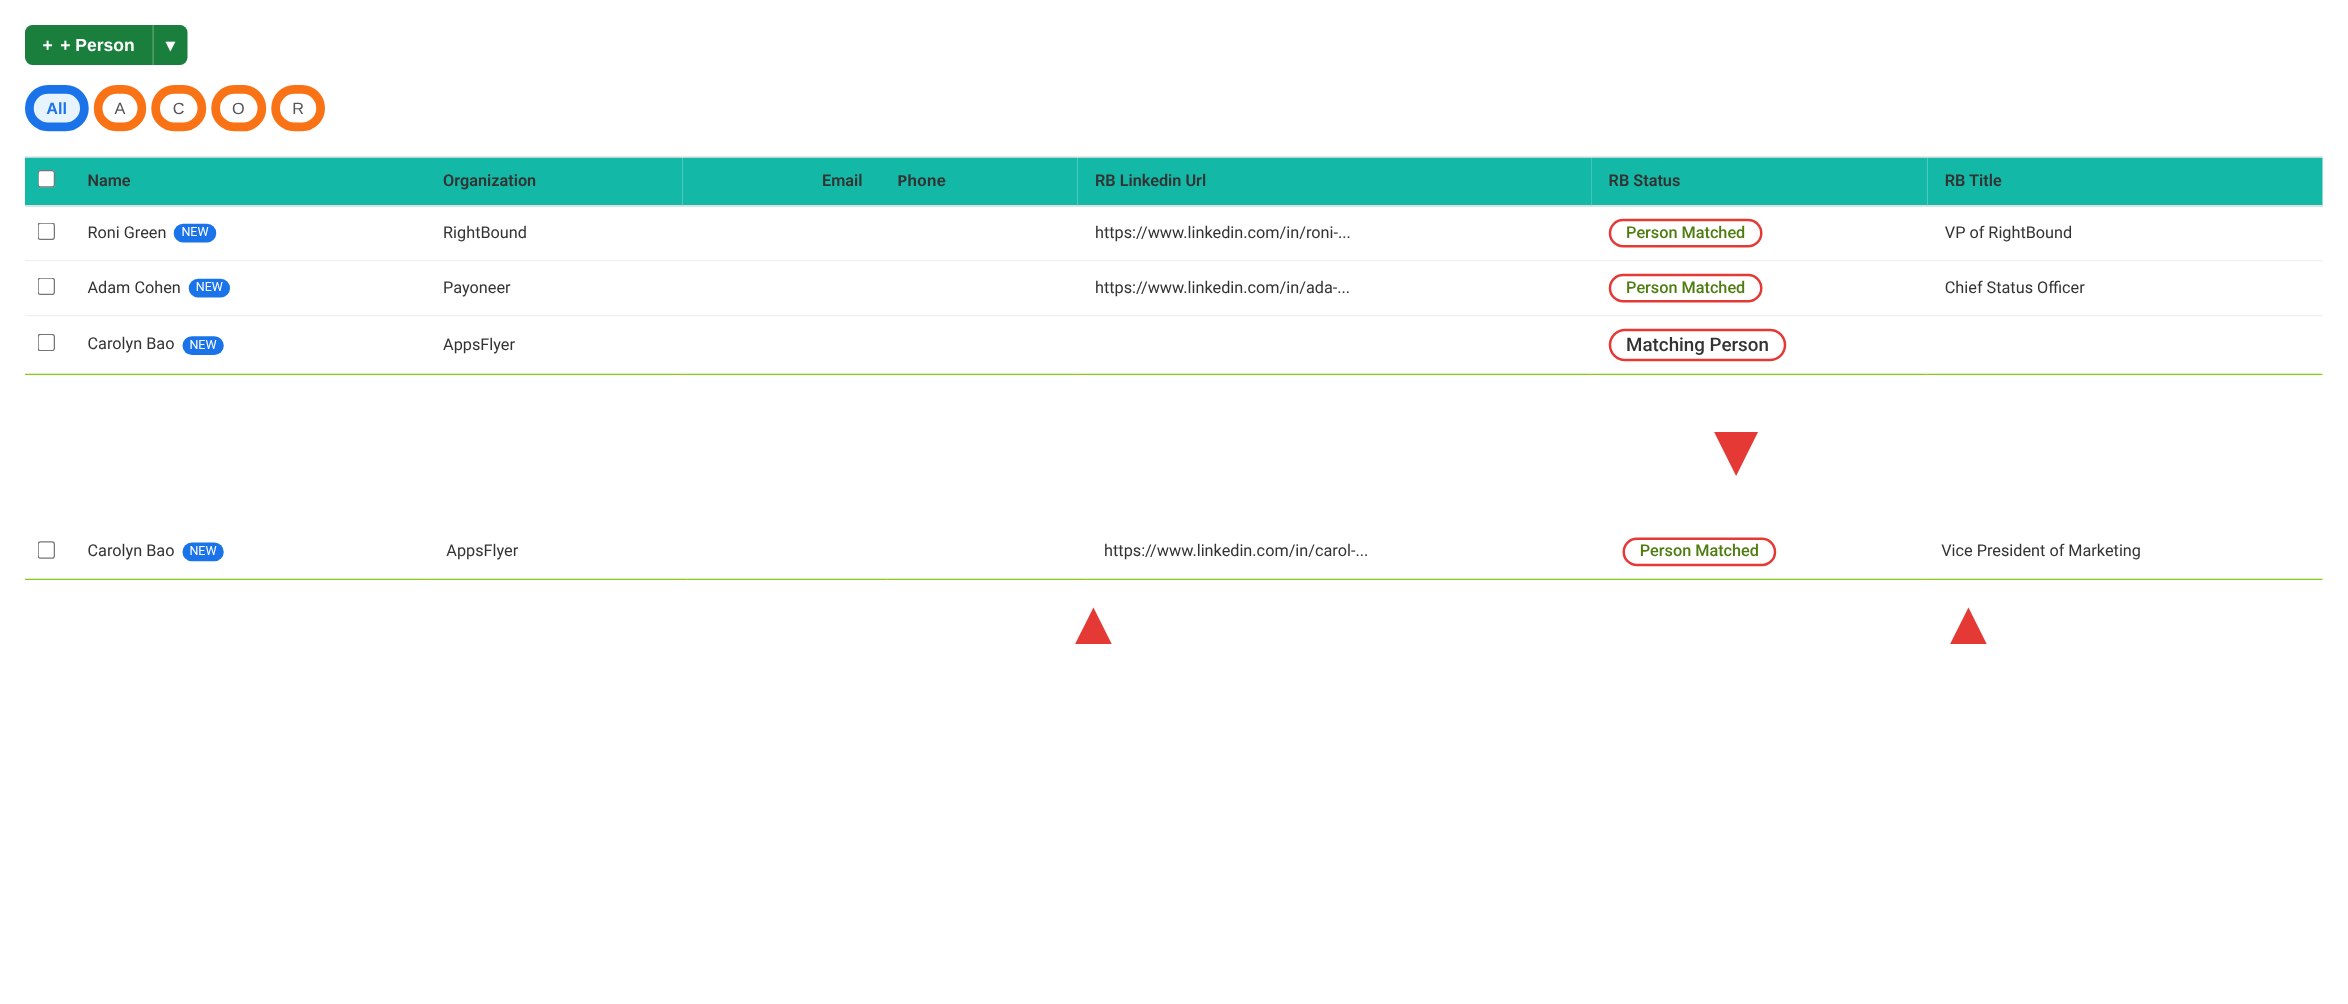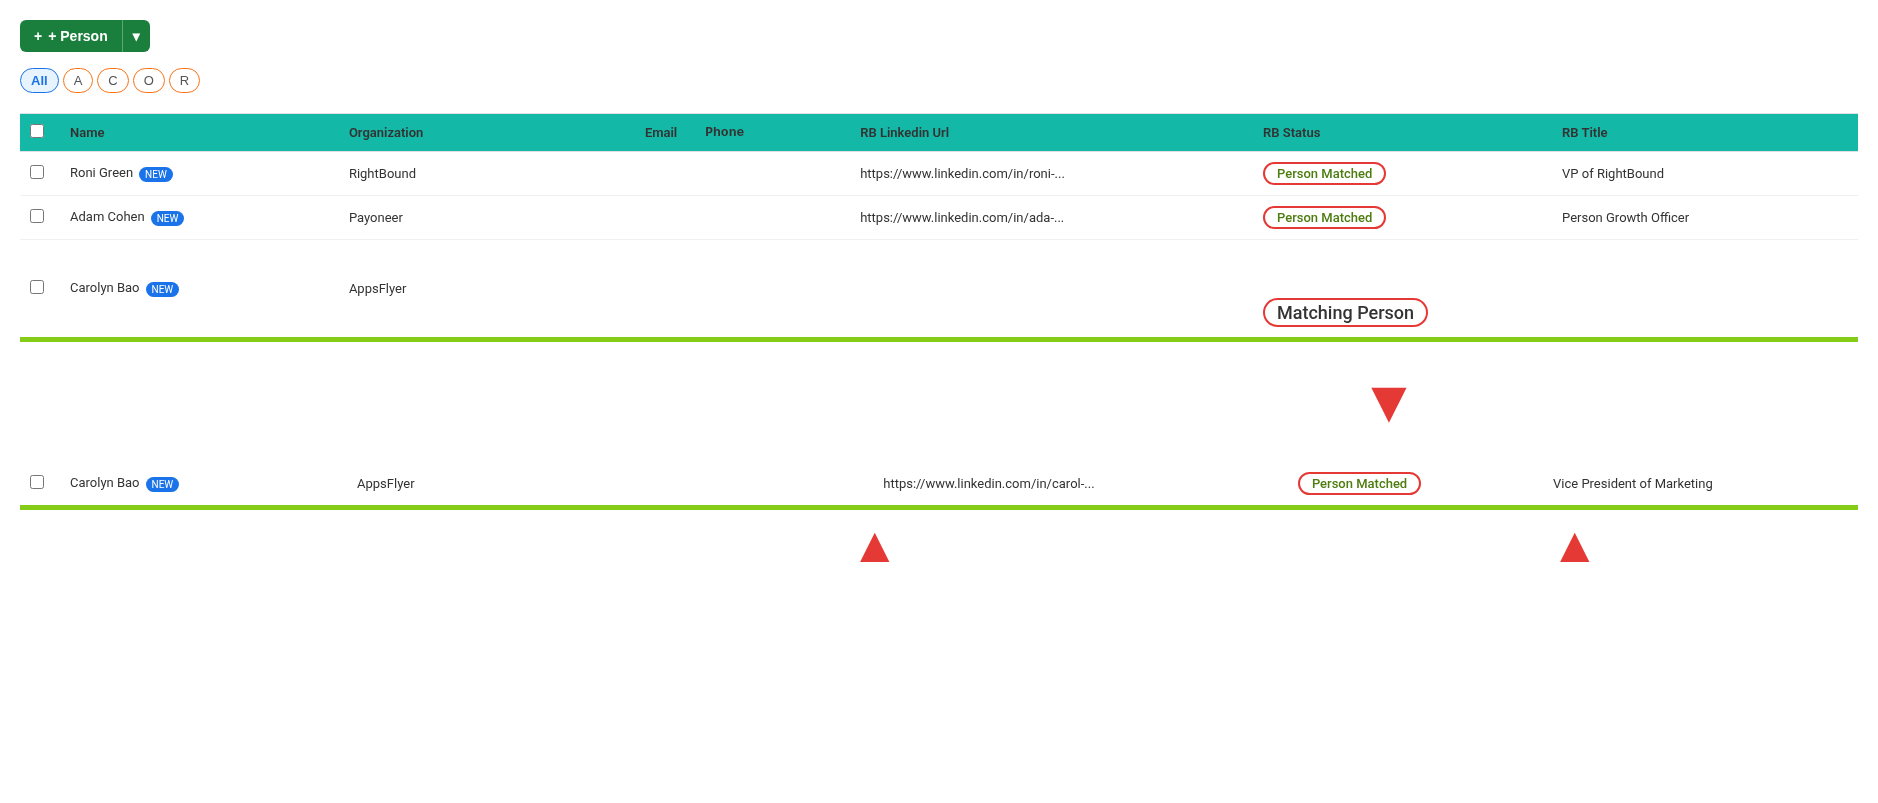--- a/index.html
+++ b/index.html
@@ -46,21 +46,21 @@
     
     .alpha-filters {
       display: flex;
       align-items: center;
       gap: 4px;
       margin-bottom: 20px;
     }
     .alpha-btn {
       padding: 4px 10px;
       border-radius: 20px;
-      border: 1px solid #f97316;
+      border: 7px solid #f97316;
       background: #fff;
       cursor: pointer;
       font-size: 13px;
       color: #555;
     }
     .alpha-btn.active {
       background: #e8f4fd;
       border-color: #1a73e8;
       color: #1a73e8;
       font-weight: 600;
@@ -86,21 +86,21 @@
       font-size: 13px;
       background: #14b8a6;
     }
     td {
       padding: 10px 14px;
       border-bottom: 1px solid #f0f0f0;
       font-size: 13px;
       color: #333;
     }
     tr:last-child td {
-      border-bottom: 5px solid #84cc16;
+      border-bottom: 1px solid #84cc16;
     }
     .checkbox-col {
       width: 36px;
       padding: 10px 10px;
     }
     input[type="checkbox"] {
       width: 14px;
       height: 14px;
       cursor: pointer;
     }
@@ -118,23 +118,22 @@
       vertical-align: middle;
     }
 
     
     .status-matching {
       display: inline-block;
       border: 2px solid #e53935;
       border-radius: 20px;
       padding: 2px 12px;
       color: #333;
-      font-size: 18px;
+      font-size: 15px;
       font-weight: 500;
-      margin-top: 48px;
     }
     .status-matched {
       display: inline-block;
       border: 2px solid #e53935;
       border-radius: 20px;
       padding: 2px 12px;
       color: #4d7c0f;
       font-size: 13px;
       font-weight: 500;
     }
@@ -247,21 +246,21 @@
           <td class="col-title">VP of RightBound</td>
         </tr>
         <tr>
           <td class="checkbox-col"><input type="checkbox" style=""></td>
           <td class="col-name"><span>Adam Cohen</span><span class="badge-new">NEW</span></td>
           <td class="col-org">Payoneer</td>
           <td class="col-email"></td>
           <td class="col-phone"></td>
           <td class="col-linkedin">https://www.linkedin.com/in/ada-...</td>
           <td class="col-status"><span class="status-matched">Person Matched</span></td>
-          <td class="col-title">Person Growth Officer</td>
+          <td class="col-title">Chief Status Officer</td>
         </tr>
         <tr>
           <td class="checkbox-col"><input type="checkbox" style=""></td>
           <td class="col-name"><span>Carolyn Bao</span><span class="badge-new">NEW</span></td>
           <td class="col-org">AppsFlyer</td>
           <td class="col-email"></td>
           <td class="col-phone"></td>
           <td class="col-linkedin"></td>
           <td class="col-status"><span class="status-matching">Matching Person</span></td>
           <td class="col-title"></td>

